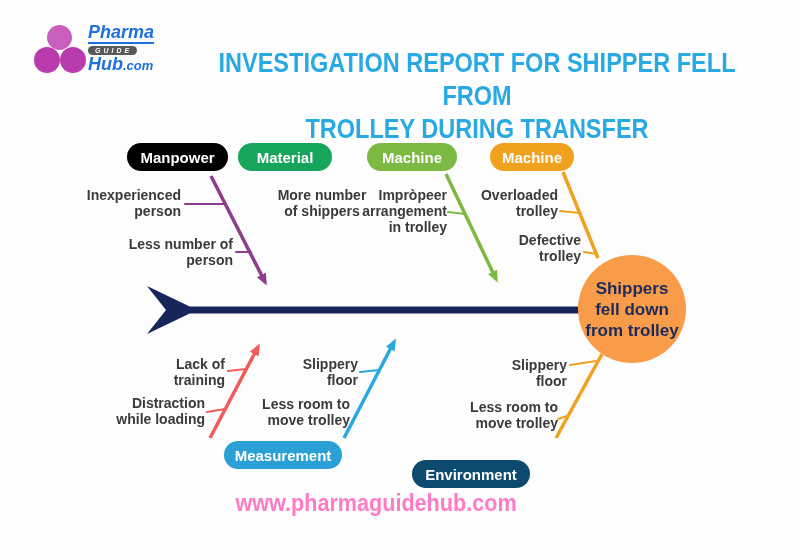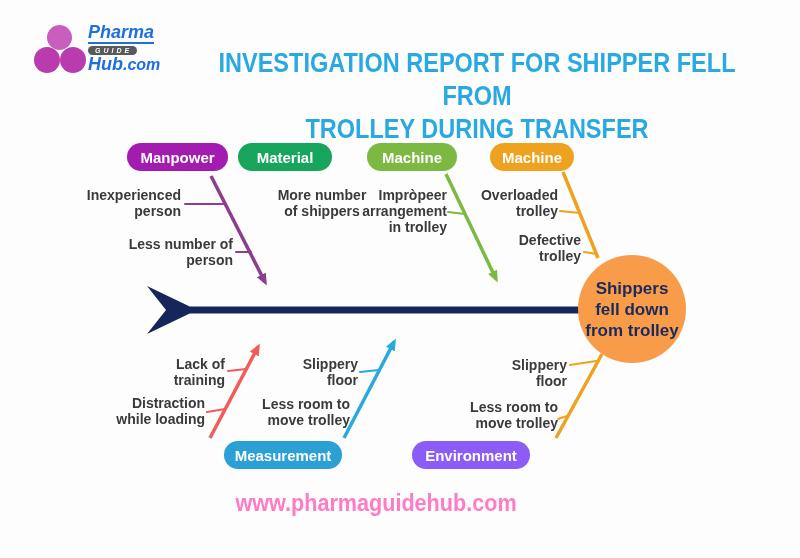--- a/index.html
+++ b/index.html
@@ -11,21 +11,21 @@
   
   .logo{position:absolute;left:30px;top:22px;width:140px;height:52px;}
   .logo-dot{position:absolute;border-radius:50%;}
   .dot-top{left:17px;top:3px;width:25px;height:25px;background:#c95fbc;}
   .dot-left{left:4px;top:25px;width:26px;height:26px;background:#b93bad;}
   .dot-right{left:30px;top:25px;width:26px;height:26px;background:#b93bad;}
   .logo-text{position:absolute;left:58px;top:0;font-style:italic;}
   .logo-pharma{font-size:18px;font-weight:bold;color:#1e6fe0;line-height:20px;border-bottom:2px solid #1e6fe0;width:fit-content;}
   .logo-guide{width:fit-content;background:#58595b;color:#fff;font-size:7px;font-weight:bold;letter-spacing:3px;padding:1px 5px 1px 7px;border-radius:6px;margin-top:2px;}
   .logo-hub{font-size:18px;font-weight:bold;color:#1e6fe0;line-height:19px;}
-  .logo-com{font-size:16px;}
+  .logo-com{font-size:13px;}
   
   .title{
     position:absolute;left:157px;top:46px;width:640px;text-align:center;
     color:#29a9e2;font-weight:bold;font-size:28px;line-height:33px;
     transform:scaleX(0.84);transform-origin:50% 50%;letter-spacing:0px;
   }
   
   .pill{
     position:absolute;height:28px;border-radius:14px;display:flex;align-items:center;justify-content:center;
     color:#fff;font-weight:bold;font-size:15px;
@@ -101,37 +101,37 @@
       <div class="logo-guide">GUIDE</div>
       <div class="logo-hub"><span>Hub</span><span class="logo-com">.com</span></div>
     </div>
   </div>
 
   <div class="title">
     <div>INVESTIGATION REPORT FOR SHIPPER FELL FROM</div>
     <div>TROLLEY DURING TRANSFER</div>
   </div>
 
-  <div class="pill" style="left: 127px; top: 143px; width: 101px; background-color: #a21caf;">
+  <div class="pill" style="left: 127px; top: 143px; width: 101px; background-color: #000000;">
       <span>Manpower</span>
     </div>
   <div class="pill" style="left: 238px; top: 143px; width: 94px; background-color: rgb(23, 164, 91);">
       <span>Material</span>
     </div>
   <div class="pill" style="left: 367px; top: 143px; width: 90px; background-color: rgb(124, 185, 66);">
       <span>Machine</span>
     </div>
   <div class="pill" style="left: 490px; top: 143px; width: 84px; background-color: rgb(239, 162, 31);">
       <span>Machine</span>
     </div>
 
   <div class="pill" style="left: 224px; top: 441px; width: 118px; background-color: rgb(42, 160, 213);">
       <span>Measurement</span>
     </div>
-  <div class="pill" style="left: 412px; top: 441px; width: 118px; background-color: #8b5cf6;">
+  <div class="pill" style="left: 412px; top: 460px; width: 118px; background-color: #0c4a6e;">
       <span>Environment</span>
     </div>
 
   <div class="cause" style="left:71px;top:187px;width:110px">
     <span>Inexperienced</span>
       <span>person</span>
   </div>
   <div class="cause" style="left:123px;top:236px;width:110px">
     <span>Less number of</span>
       <span>person</span>

